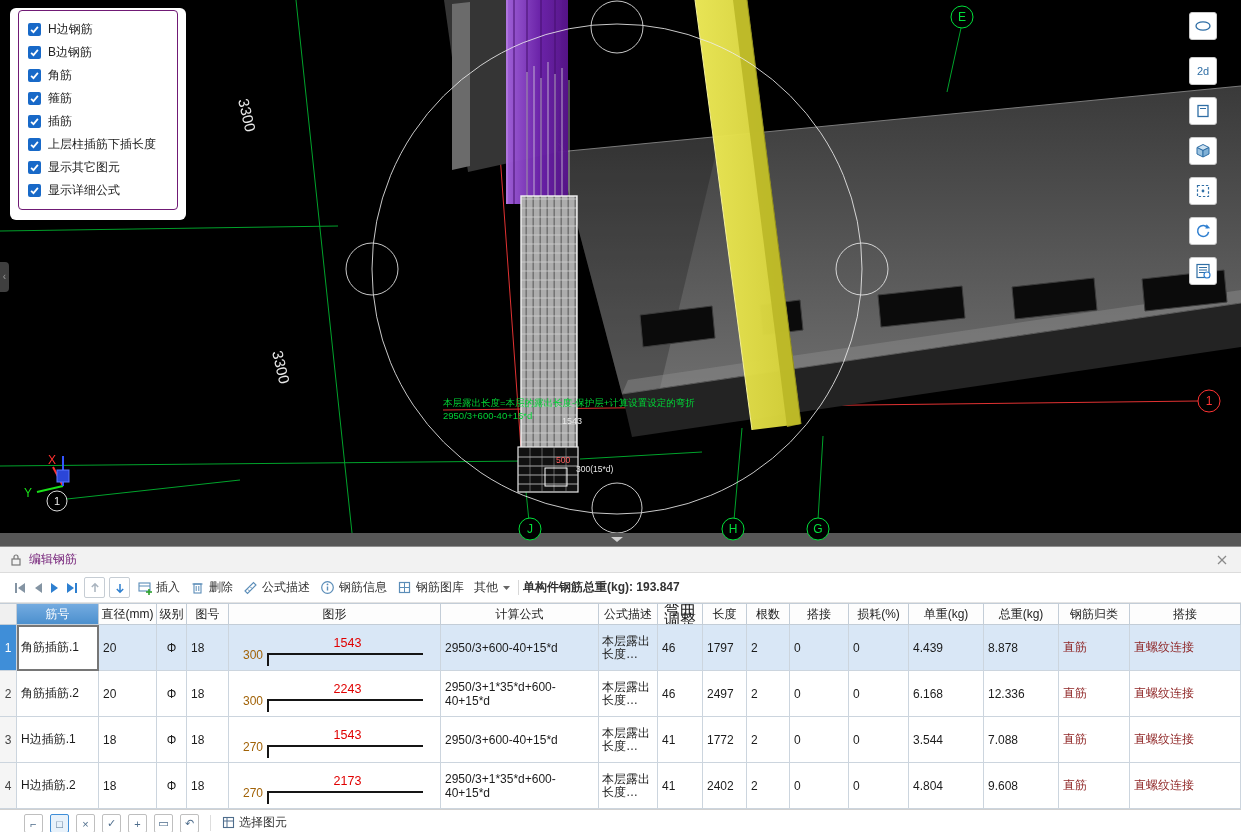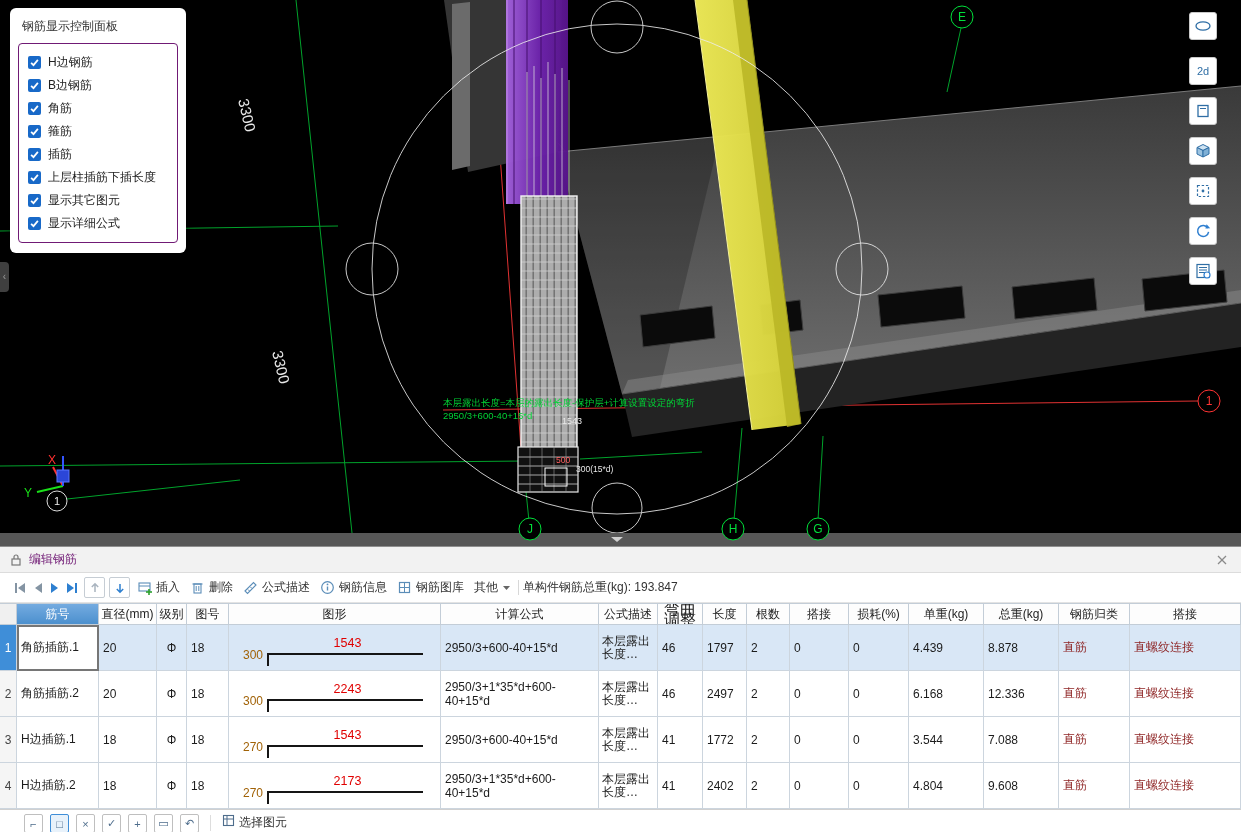--- a/index.html
+++ b/index.html
@@ -36,21 +36,21 @@
   .ep-title .spacer{flex:1;}
   .close-x{width:18px;height:18px;display:flex;align-items:center;justify-content:center;cursor:pointer;}
 
   .ep-toolbar{height:30px;display:flex;align-items:center;padding:0 12px;gap:4px;background:#fff;border-bottom:1px solid #e3e3e3;box-sizing:border-box;}
   .nav{display:inline-flex;align-items:center;cursor:pointer;}
   .boxbtn{width:19px;height:19px;border:1px solid #c6cdd4;border-radius:2px;display:inline-flex;
           align-items:center;justify-content:center;cursor:pointer;background:#fff;}
   .tbtn{display:inline-flex;align-items:center;gap:4px;border:none;background:none;font:inherit;
         color:#333;cursor:pointer;padding:2px 3px;}
   .vsep{width:1px;height:15px;background:#d8d8d8;}
-  .total{color:#333;}
+  .total{color:#333;font-weight:bold;}
 
   
   #rebar-table{width:1241px;}
   .hrow,.trow{display:grid;grid-template-columns:17px 82px 58px 30px 42px 212px 158px 59px 45px 44px 43px 59px 60px 75px 75px 71px minmax(0,1fr);}
   .hrow{height:22px;}
   .trow{height:46px;}
   .hc{border-right:1px solid #c3cdd7;border-bottom:1px solid #c3cdd7;border-top:1px solid #c3cdd7;
       background:#fdfdfd;display:flex;align-items:center;justify-content:center;font-size:12px;color:#222;
       overflow:hidden;box-sizing:border-box;}
   .hc.corner{background:#f0f0f0;}
@@ -74,21 +74,21 @@
   .stick{position:absolute;left:0;top:28px;width:2px;height:13px;background:#151515;}
   .slen{position:absolute;left:0;right:0;top:11px;text-align:center;color:#e00000;font-size:12.5px;}
 
   
   .mini-bar{height:24px;border-top:1px solid #d0d0d0;display:flex;align-items:flex-start;gap:7px;
             padding:4px 0 0 24px;box-sizing:border-box;overflow:hidden;background:#fff;}
   .mi{width:19px;height:19px;border:1px solid #bfbfbf;border-radius:2px;display:inline-flex;align-items:center;
       justify-content:center;font-size:11px;color:#4e6d8c;cursor:pointer;background:#fff;box-sizing:border-box;}
   .mi.active{border-color:#3f8ed8;background:#e8f2fb;}
   .mi-sep{width:1px;height:16px;background:#ddd;margin:1px 4px;}
-  .mi-group{display:inline-flex;align-items:flex-start;gap:4px;font-size:12px;color:#333;cursor:pointer;}
+  .mi-group{display:inline-flex;align-items:center;gap:4px;font-size:12px;color:#333;cursor:pointer;}
 </style>
 </head>
 <body>
 
 <div id="stage">
 
   <div id="viewport">
     <svg width="1241" height="546" viewBox="0 0 1241 546">
       <defs>
         <linearGradient id="gSlab" x1="0" y1="0" x2="0" y2="1">
@@ -231,21 +231,20 @@
         <circle cx="1209" cy="401" r="11" fill="none" stroke="#ff3333"></circle>
         <text x="1209" y="405" fill="#ff3333">1</text>
         <circle cx="57" cy="501" r="10" fill="none" stroke="#dddddd"></circle>
         <text x="57" y="505" fill="#eeeeee" font-size="11">1</text>
       </g>
     </svg>
     <div class="left-tab">‹</div>
   </div>
 
   <div id="display-panel">
-    <div class="dp-title">钢筋显示控制面板</div>
     <div class="dp-box">
 
         <div class="dp-row">
           <span class="cb">
             <svg viewBox="0 0 12 12" width="11" height="11">
               <path d="M2.3 6.3 L4.9 8.9 L9.7 3.2" stroke="#fff" stroke-width="1.9" fill="none"></path>
             </svg>
           </span>
           <span class="dp-label">H边钢筋</span>
         </div>

